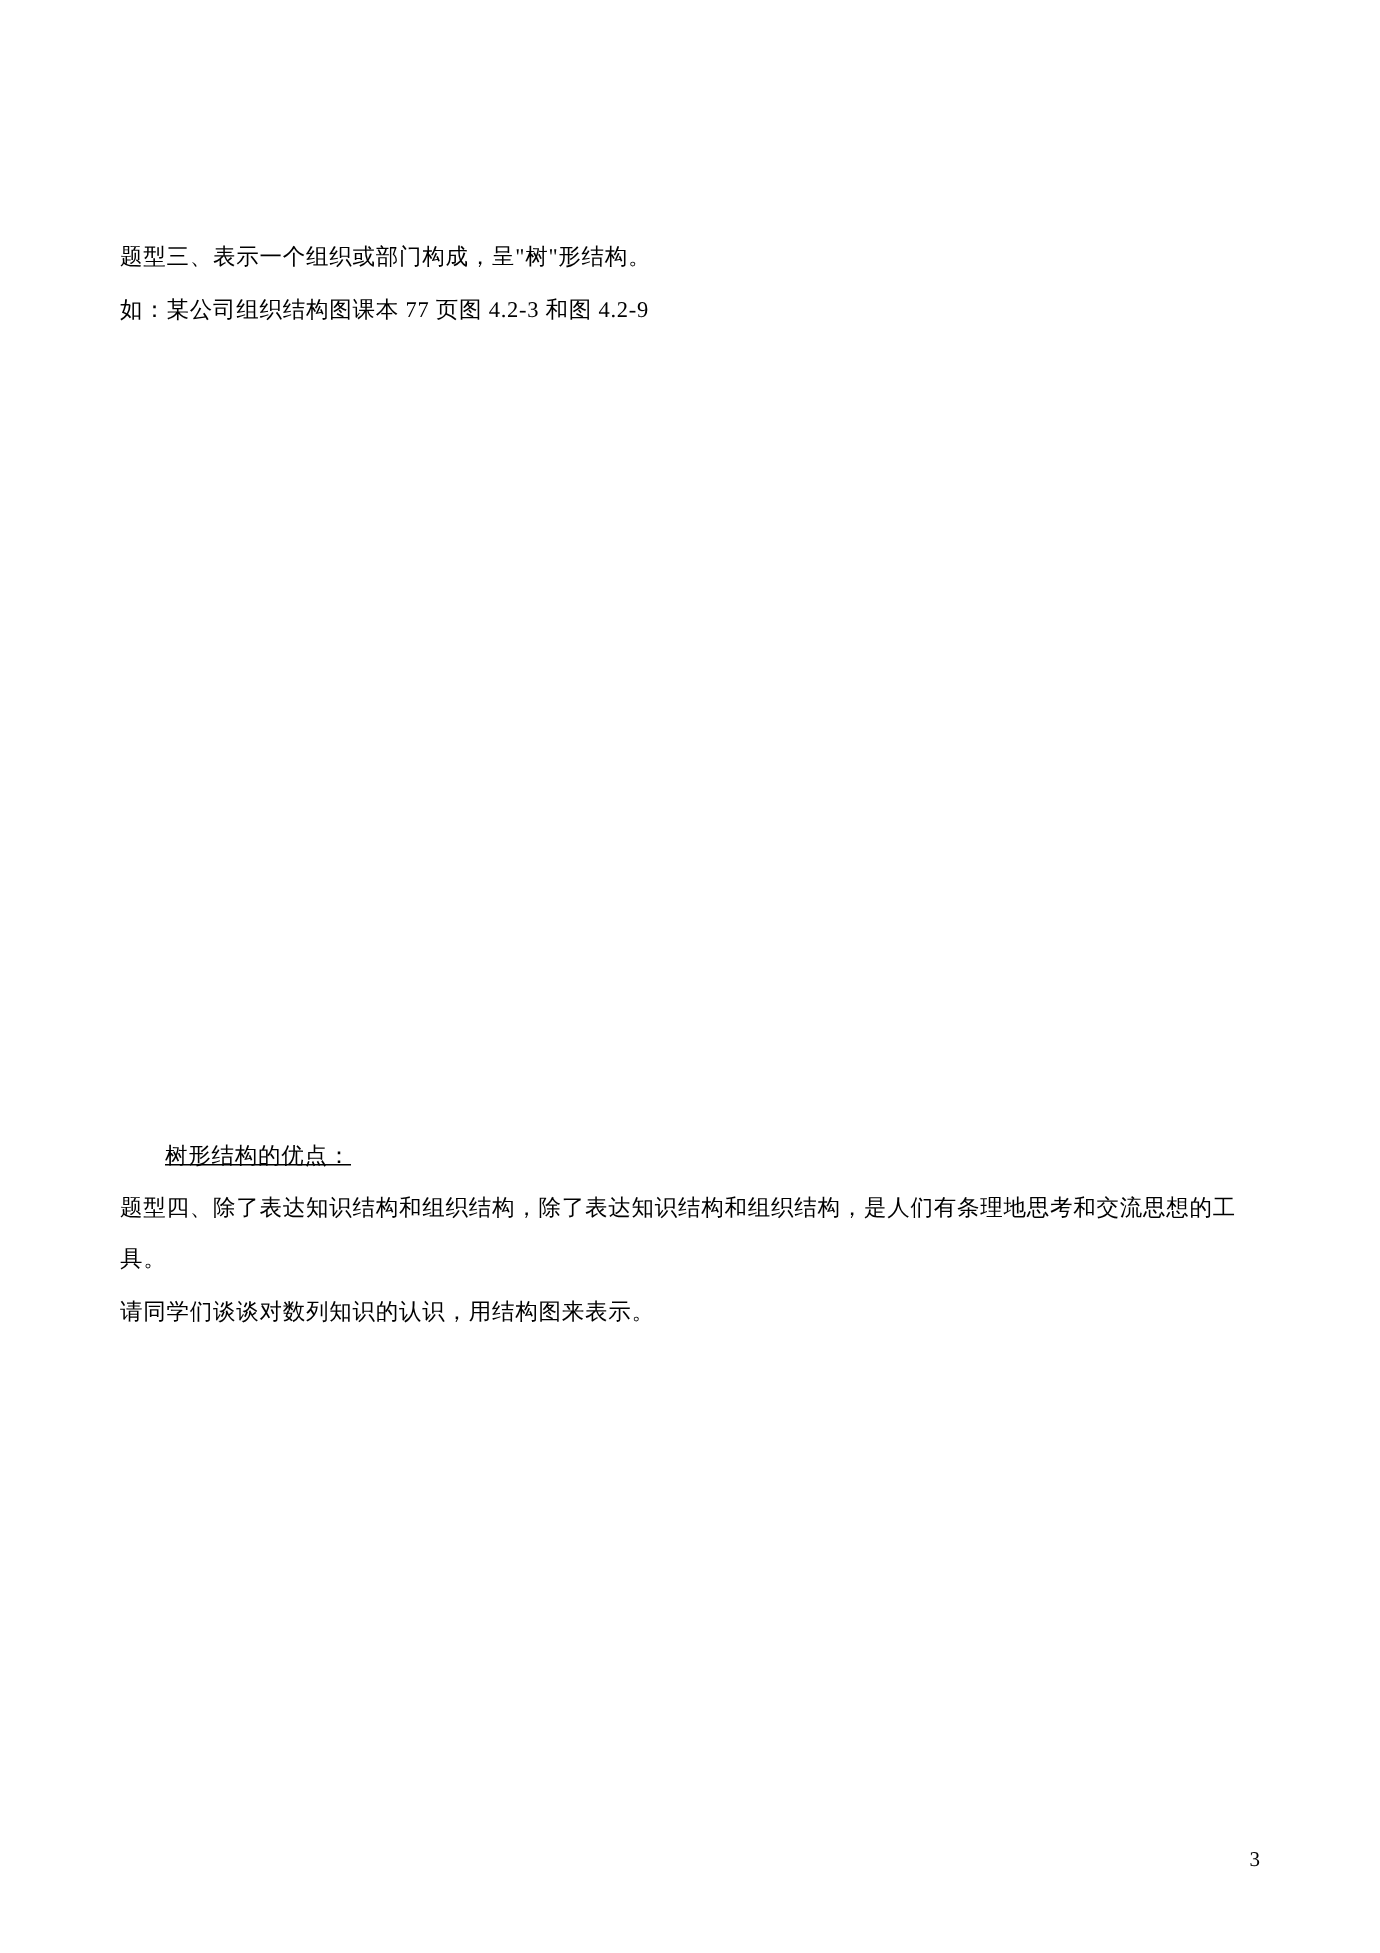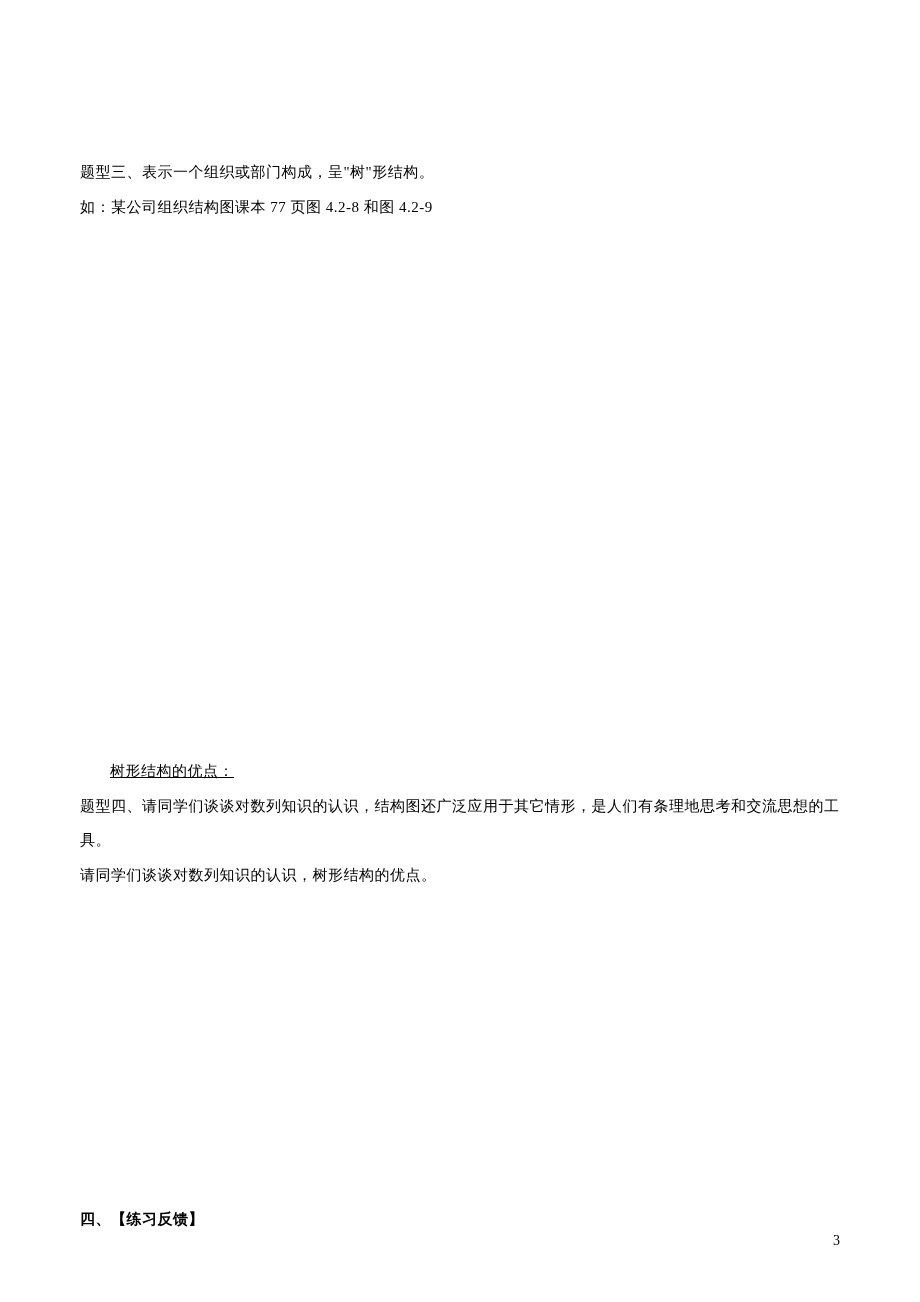--- a/index.html
+++ b/index.html
@@ -43,22 +43,21 @@
       right: 80px;
       font-size: 14px;
       font-family: "Times New Roman", serif;
     }
   </style>
 </head>
 <body>
 
 <div class="page-content">
   <p class="para">题型三、表示一个组织或部门构成，呈"树"形结构。</p>
-  <p class="para">如：某公司组织结构图课本 77 页图 4.2-8 和图 4.2-9</p>
+  <p class="para">如：某公司组织结构图课本 77 页图 4.2-3 和图 4.2-9</p>
   <div class="gap-large"></div>
   <p class="para indent">树形结构的优点：</p>
-  <p class="para">题型四、请同学们谈谈对数列知识的认识，结构图还广泛应用于其它情形，是人们有条理地思考和交流思想的工具。</p>
-  <p class="para">请同学们谈谈对数列知识的认识，树形结构的优点。</p>
+  <p class="para">题型四、除了表达知识结构和组织结构，除了表达知识结构和组织结构，是人们有条理地思考和交流思想的工具。</p>
+  <p class="para">请同学们谈谈对数列知识的认识，用结构图来表示。</p>
   <div class="gap-medium"></div>
-  <p class="para bold">四、【练习反馈】</p>
 </div>
 
 <div class="page-number">3</div>
 
 </body></html>

